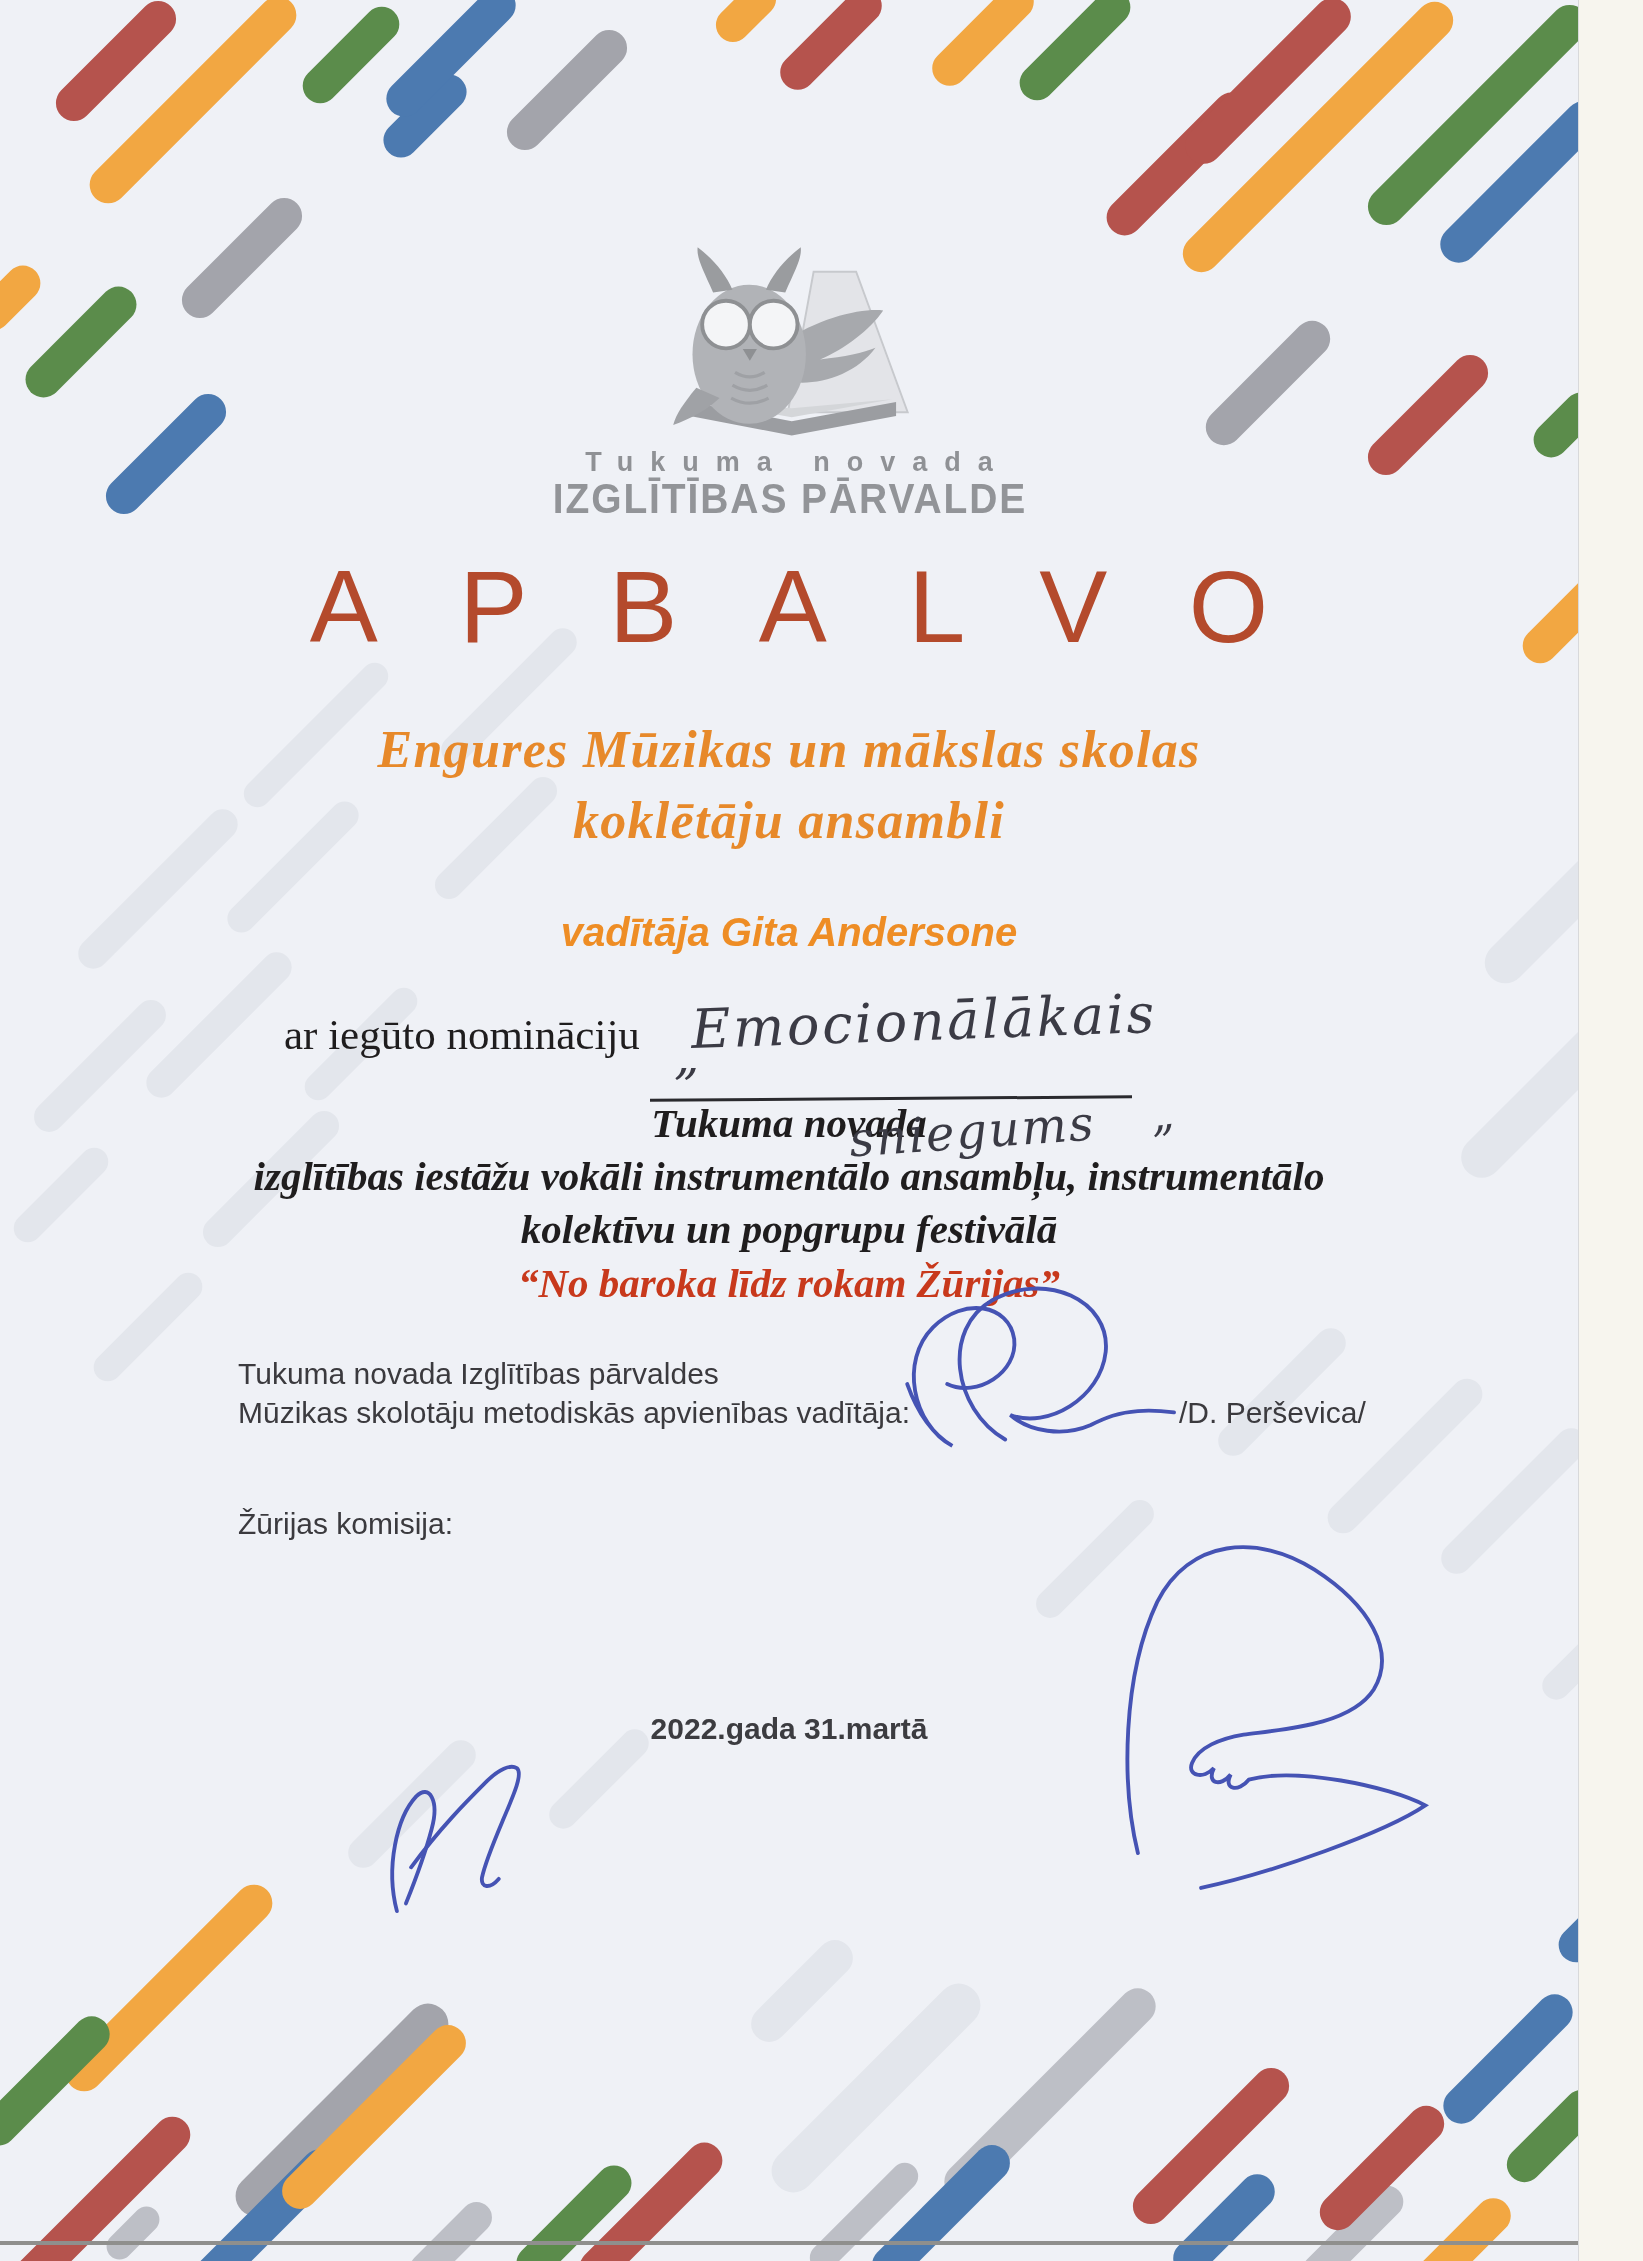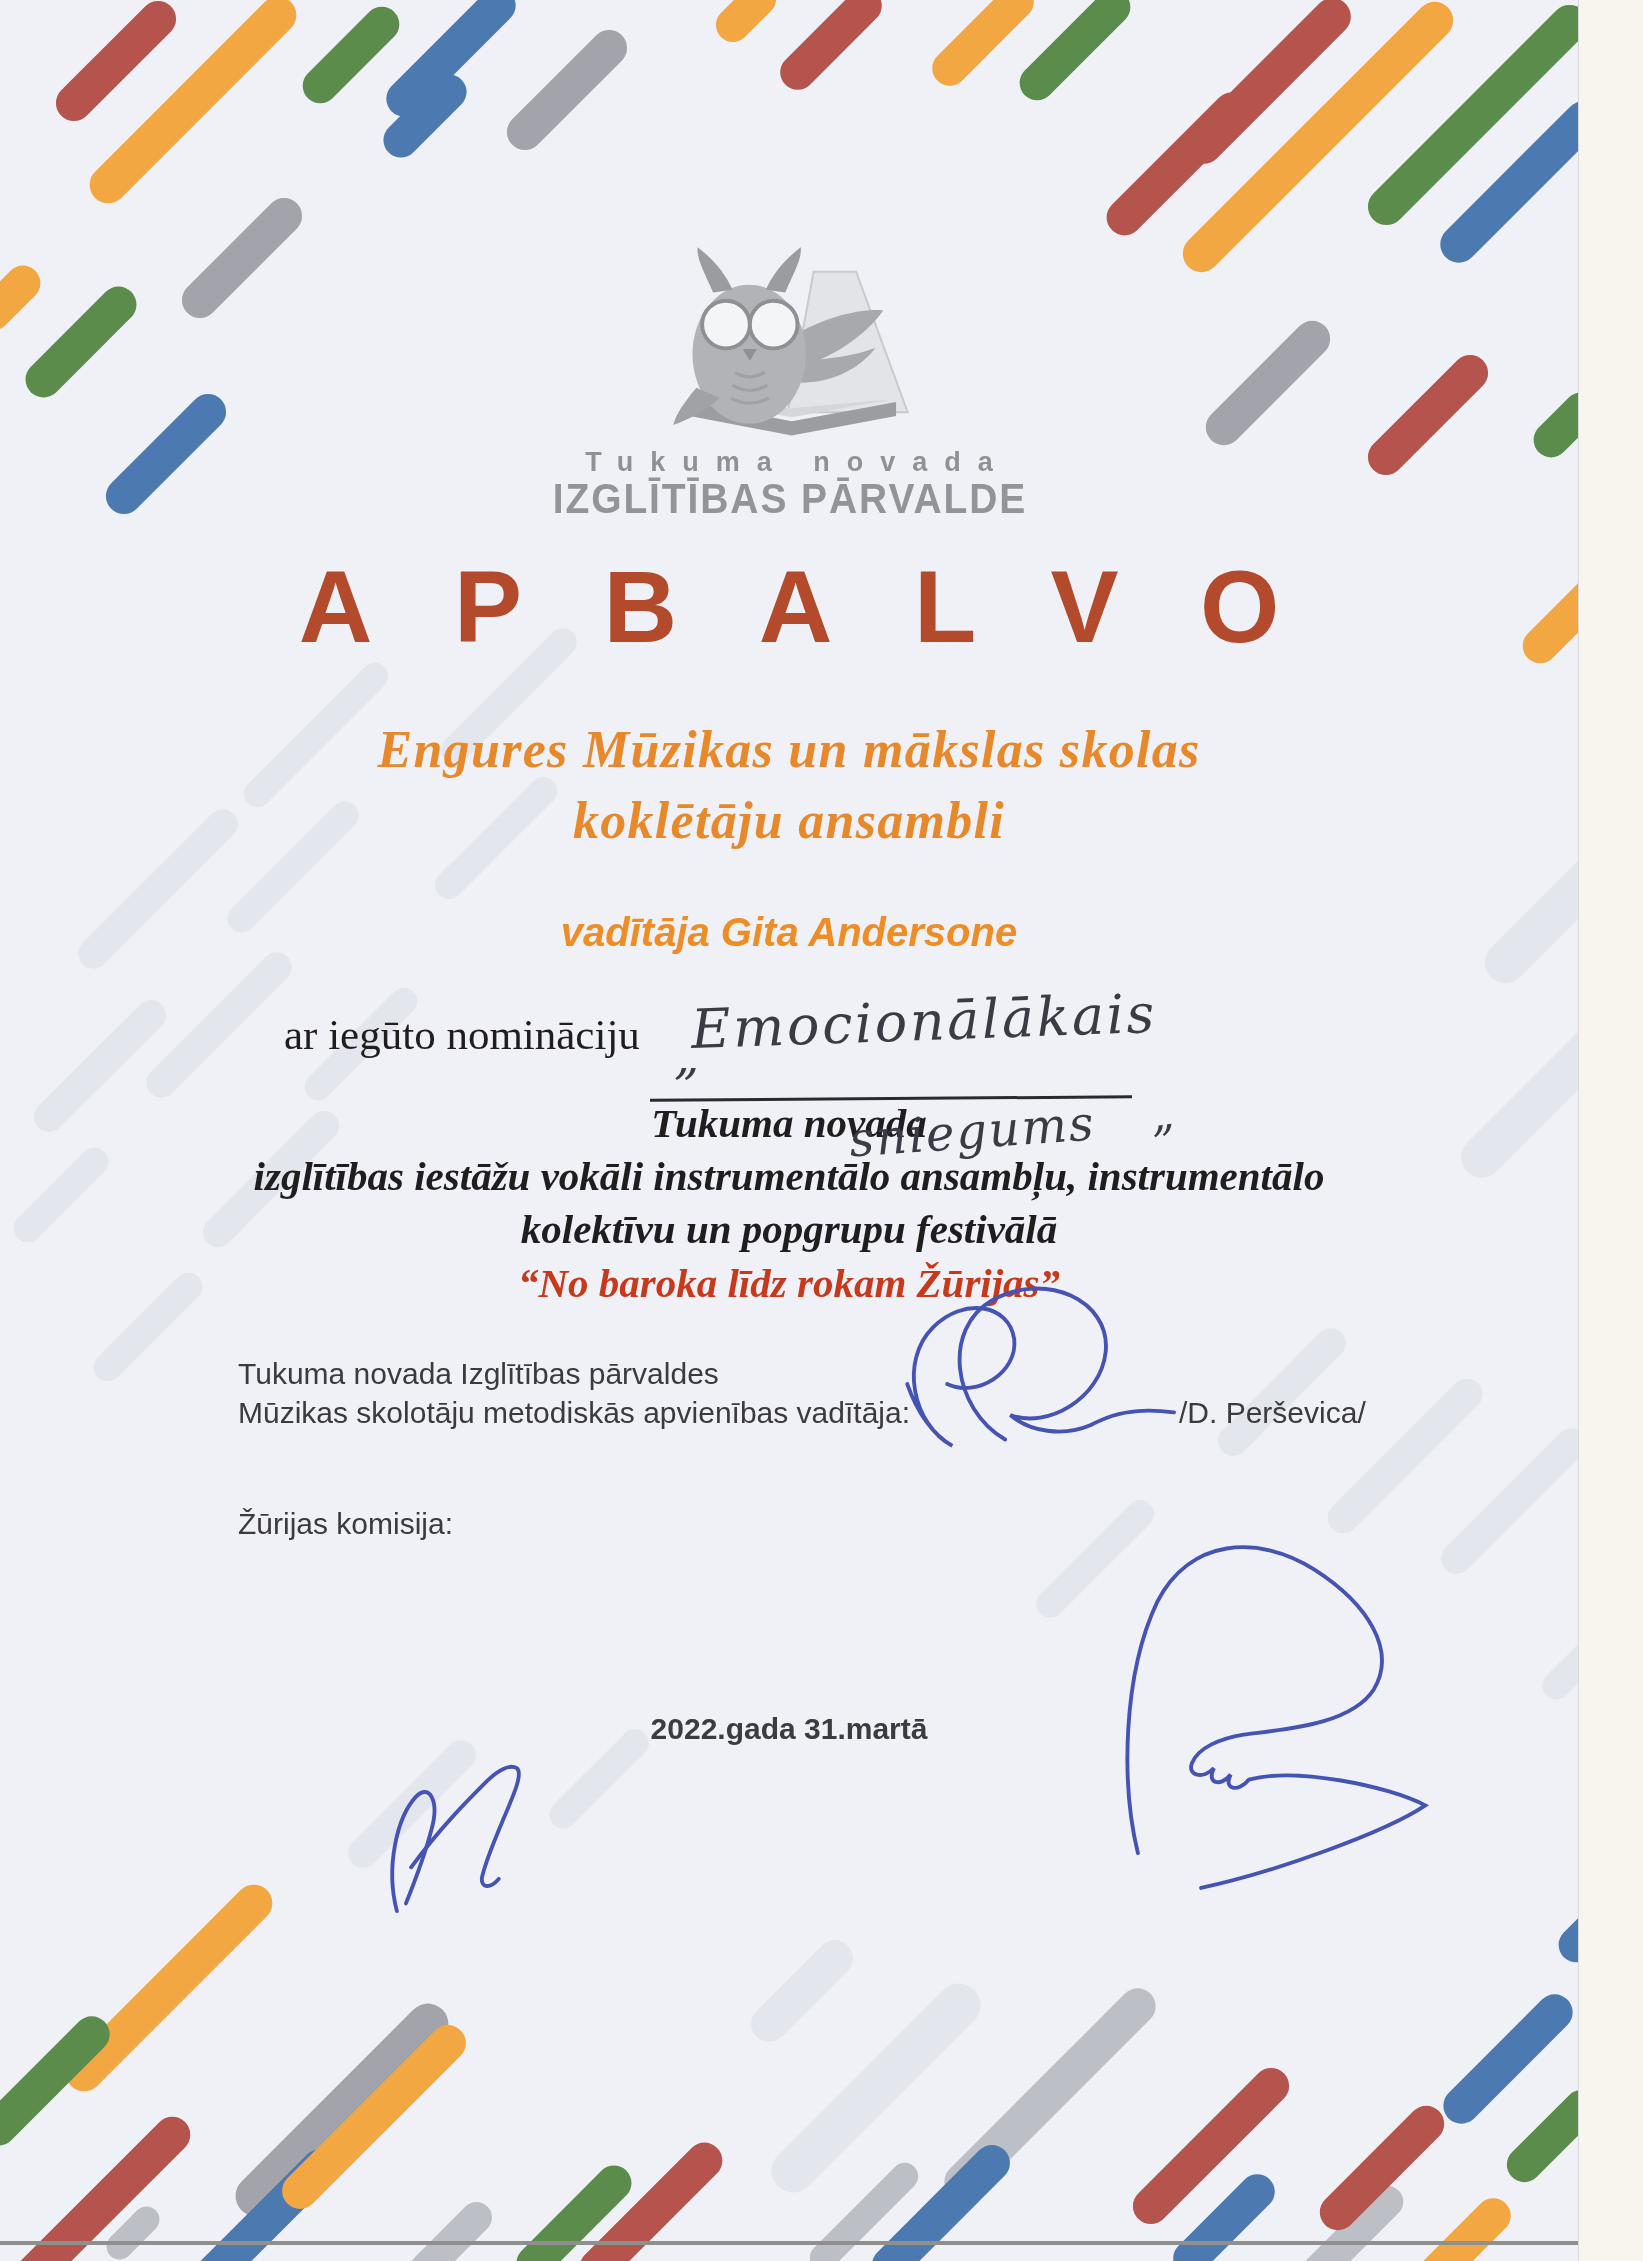--- a/index.html
+++ b/index.html
@@ -14,21 +14,21 @@
     border-right:1.9px solid #d8d9db;
   }
   .stripe{position:absolute;transform:translate(-50%,-50%) rotate(-45deg);}
   .t{position:absolute;z-index:3;white-space:nowrap;}
   .center{left:0;right:0;text-align:center;}
   .serifb{font-family:"Liberation Serif","DejaVu Serif",serif;font-weight:bold;font-style:italic;}
   .logo-line1{top:447px;font-size:27px;letter-spacing:17px;text-indent:17px;
     color:var(--logo_gray);font-weight:bold;}
   .logo-line2{top:477px;font-size:39px;letter-spacing:1.9px;text-indent:1.9px;
     color:var(--logo_gray2,#929498);font-weight:bold;transform:scaleY(1.08);}
-  .heading{top:549px;font-size:102px;font-weight:bold;letter-spacing:0.80em;text-indent:0.80em;
+  .heading{top:549px;font-size:102px;font-weight:normal;letter-spacing:0.80em;text-indent:0.80em;
     color:var(--heading_red);}
   .recip1{top:720px;font-size:52px;letter-spacing:1.3px;color:var(--recipient_orange);}
   .recip2{top:791px;font-size:52px;letter-spacing:1.3px;color:var(--recipient_orange);}
   .leader{top:910px;font-size:40px;font-style:italic;font-weight:bold;color:var(--leader_orange);}
   .nomlabel{left:284px;top:1010px;font-size:43px;font-family:"Liberation Serif","DejaVu Serif",serif;
     color:var(--text_black);}
   .hand{font-family:"DejaVu Serif",serif;font-style:italic;color:var(--ink_dark);z-index:4;}
   .hand1{left:691px;top:990px;font-size:54px;letter-spacing:2.6px;transform:rotate(-2deg);}
   .hand2{left:849px;top:1103px;font-size:48px;letter-spacing:1.9px;transform:rotate(-4deg);}
   .openq{left:674px;top:1028px;font-size:49px;}

